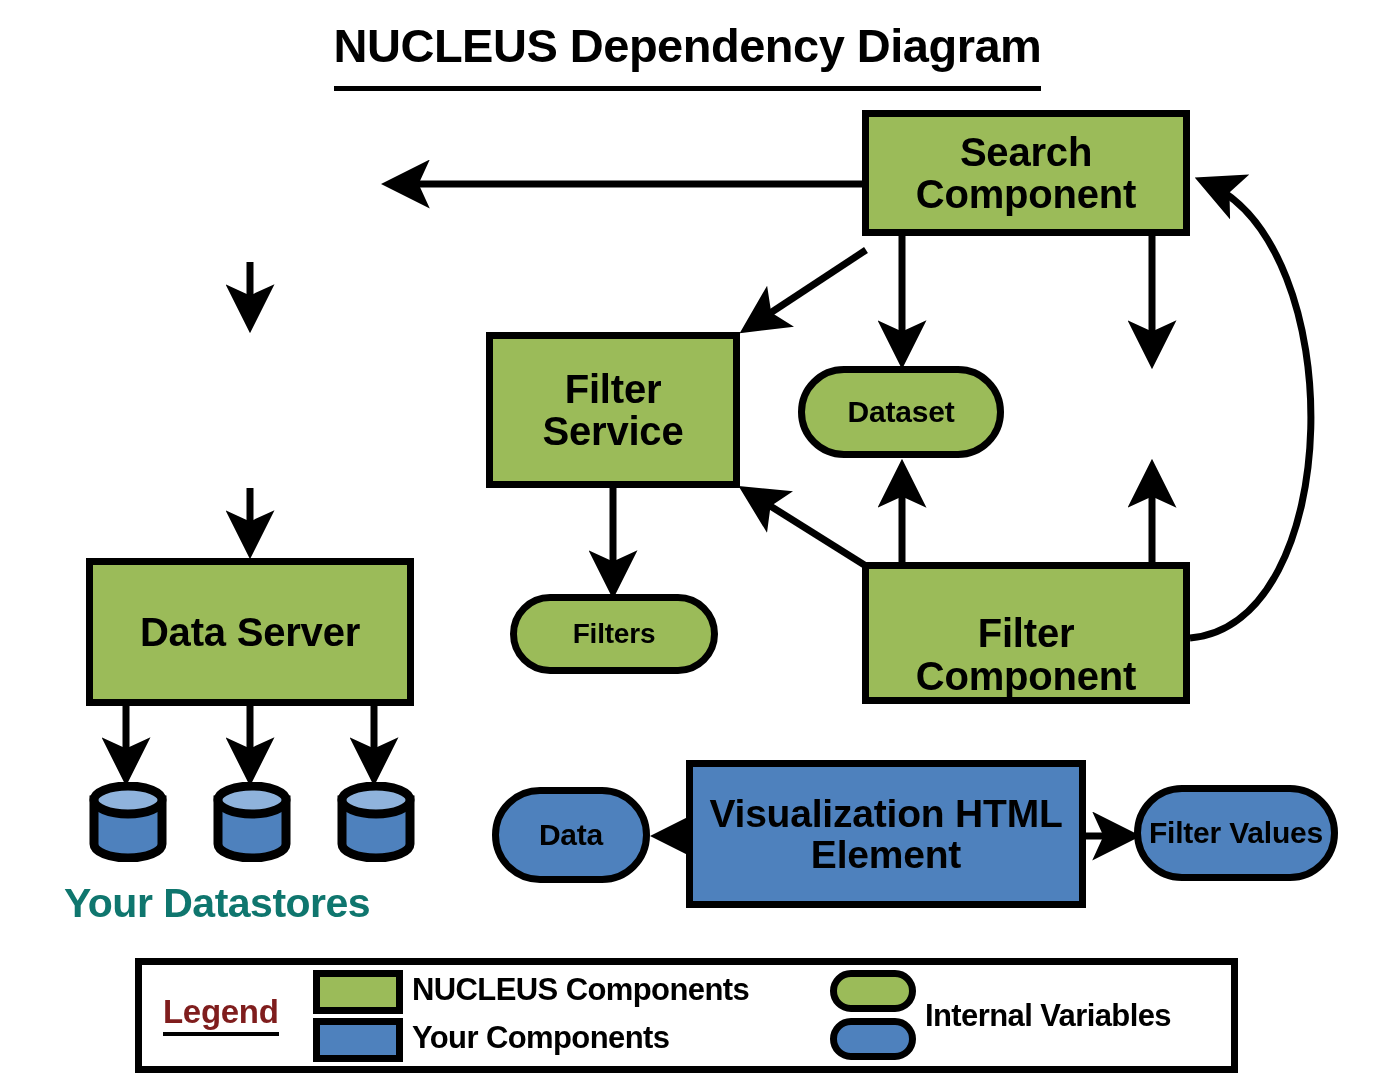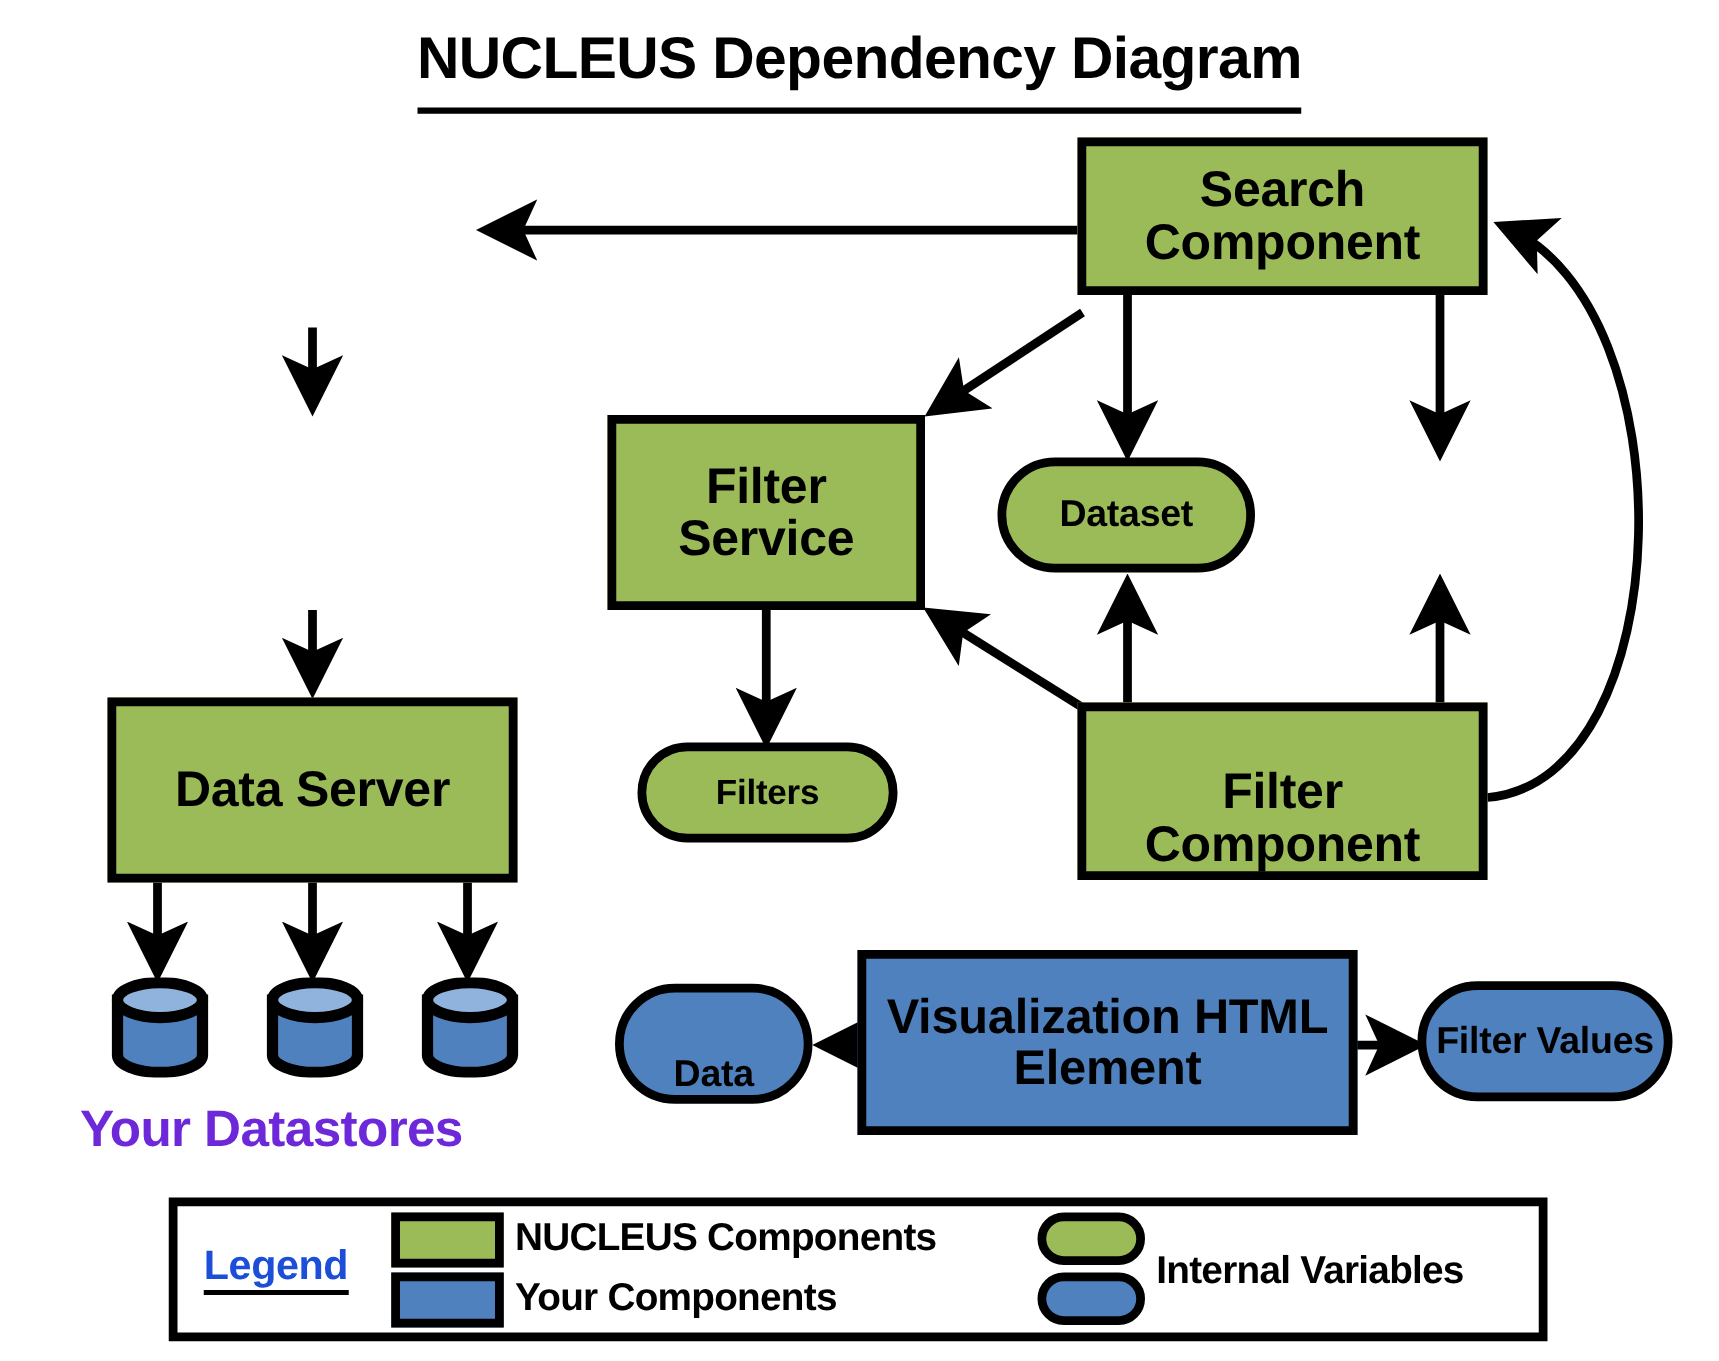--- a/index.html
+++ b/index.html
@@ -65,21 +65,21 @@
 
   .datastore {
     position: absolute;
     z-index: 2;
   }
   .ds-label {
     position: absolute;
     z-index: 3;
     font-size: 41px;
     font-weight: bold;
-    color: #6d28d9;
+    color: #0f766e;
     white-space: nowrap;
     letter-spacing: -0.5px;
   }
 
   
   #legend-box {
     position: absolute;
     z-index: 3;
     left: 135px;
     top: 958px;
@@ -89,21 +89,21 @@
     background: #ffffff;
     box-sizing: border-box;
   }
   #legend-title {
     position: absolute;
     z-index: 4;
     left: 163px;
     top: 993px;
     font-size: 33px;
     font-weight: bold;
-    color: #1d4ed8;
+    color: #7f1d1d;
     border-bottom: 4px solid #000;
     padding-bottom: 1px;
     letter-spacing: -0.3px;
   }
   .lg-swatch {
     position: absolute;
     z-index: 4;
     border: 7px solid #000;
     box-sizing: border-box;
   }
@@ -205,21 +205,21 @@
 
   <div class="node pill green" style="left:798px; top:366px; width:206px; height:92px; font-size:30px;">
     <span>Dataset</span>
   </div>
 
 
   <div class="node rect blue" style="left:686px; top:760px; width:400px; height:148px; font-size:39px;">
     <span>Visualization HTML Element</span>
   </div>
 
-  <div class="node pill blue" style="left:492px; top:787px; width:158px; height:96px; font-size:30px;align-items:flex-end;">
+  <div class="node pill blue" style="left:492px; top:787px; width:158px; height:96px; font-size:30px;">
     <span>Data</span>
   </div>
 
   <div class="node pill blue" style="left:1134px; top:785px; width:204px; height:96px; font-size:30px; line-height:1.0;">
     <span>Filter Values</span>
   </div>
 
   <div id="legend-box"></div>
   <div id="legend-title">
     <span>Legend</span>

